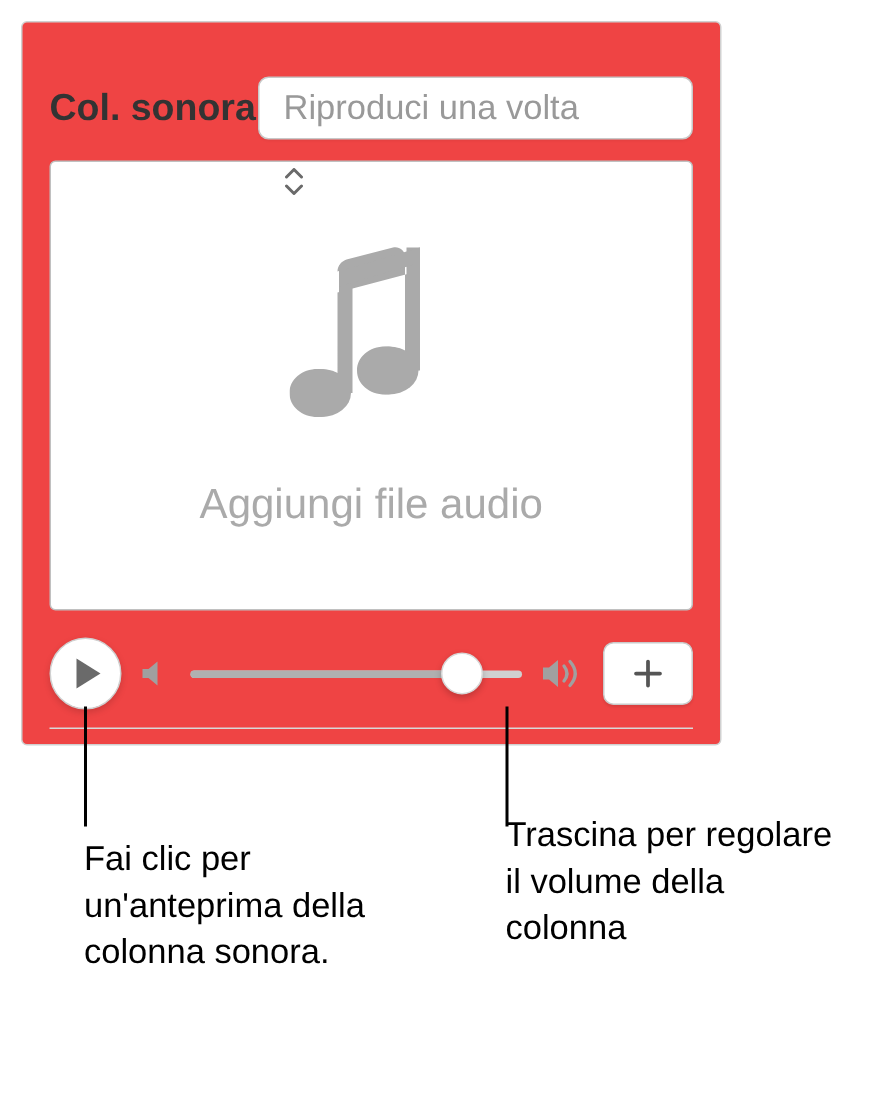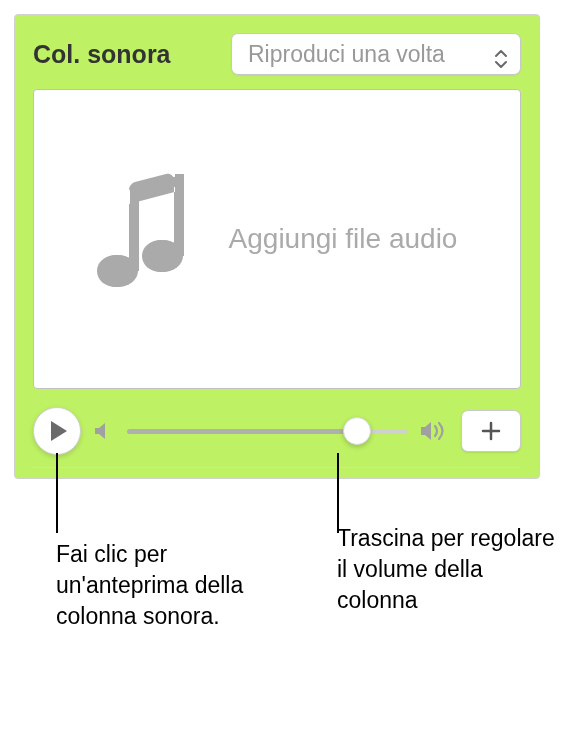--- a/index.html
+++ b/index.html
@@ -8,50 +8,51 @@
       box-sizing: border-box;
     }
     body {
       font-family: -apple-system, BlinkMacSystemFont, "Helvetica Neue", Arial, sans-serif;
       background: #fff;
       width: 585px;
       height: 737px;
       position: relative;
     }
     .panel {
-      background: #bef264;
+      background: #ef4444;
       border: 1px solid #d0d0d0;
       border-radius: 4px;
-      padding: 18px 18px 10px 18px;
+      padding: 36px 18px 10px 18px;
       margin: 14px;
-      width: 526px;
+      width: 467px;
     }
     .header-row {
       display: flex;
       align-items: center;
       justify-content: space-between;
       margin-bottom: 14px;
     }
     .title {
       font-size: 25px;
       font-weight: 700;
       color: #333;
     }
     .dropdown {
       background: #fff;
       border: 1px solid #c8c8c8;
       border-radius: 7px;
       padding: 6px 12px 6px 16px;
       display: flex;
-      align-items: flex-end;
+      align-items: flex-start;
       gap: 27px;
       min-width: 290px;
       height: 42px;
       cursor: pointer;
       box-shadow: 0 1px 2px rgba(0,0,0,0.05);
+      flex-direction: column;
     }
     .dropdown-label {
       font-size: 23px;
       color: #999;
       flex: 1;
     }
     .updown-icon {
       display: flex;
       flex-direction: column;
       gap: 2px;
@@ -59,20 +60,21 @@
     }
     .updown-icon svg {
       display: block;
     }
     .drop-area {
       background: #fff;
       border: 1.5px solid #c0c0c0;
       border-radius: 4px;
       height: 300px;
       display: flex;
+      flex-direction: column;
       align-items: center;
       justify-content: center;
       gap: 22px;
       margin-bottom: 14px;
     }
     .note-icon {
       color: #aaa;
     }
     .drop-text {
       font-size: 28px;

